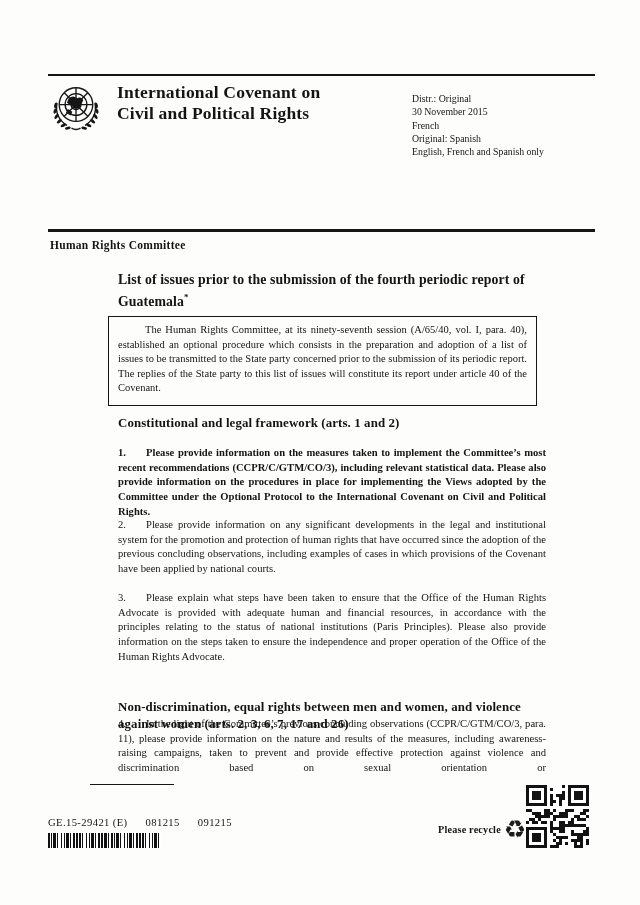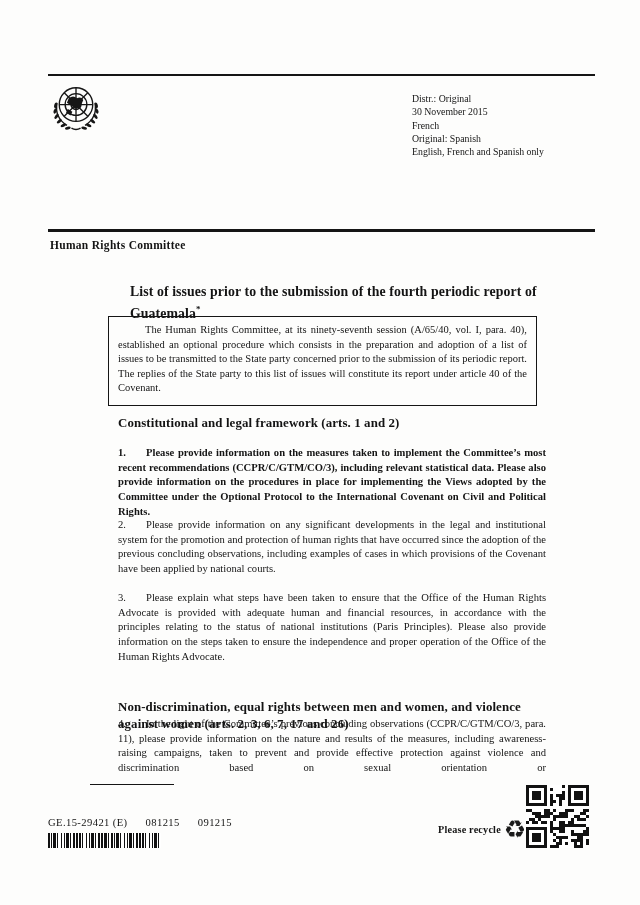--- a/index.html
+++ b/index.html
@@ -17,21 +17,21 @@
   .sym-small{font-size:9.5px;}
   .rule{position:absolute;left:48px;width:547px;background:#151515;}
   .rule-thin{top:74px;height:1.5px;}
   .rule-thick{top:229px;height:2.6px;}
   .emblem{position:absolute;left:47px;top:80px;width:58px;height:60px;}
   .covenant{position:absolute;left:117px;top:82px;font-weight:bold;
     font-size:17.5px;line-height:21px;letter-spacing:.2px;}
   .distr{position:absolute;left:412px;top:92px;font-size:9.8px;line-height:13.3px;}
   
   .committee{position:absolute;left:50px;top:239px;font-size:11.5px;font-weight:bold;letter-spacing:.3px;}
-  .doc-title{position:absolute;left:118px;top:271px;width:432px;margin:12px;
+  .doc-title{position:absolute;left:118px;top:271px;width:432px;margin:0;
     font-size:13.8px;line-height:17.5px;font-weight:bold;letter-spacing:.1px;}
   .doc-title sup{font-size:9px;}
   .summary-box{position:absolute;left:108px;top:316px;width:429px;box-sizing:border-box;
     border:1.4px solid #151515;padding:6px 9px 9px 9px;}
   .summary-box p{margin:0;font-size:10.5px;line-height:14.6px;text-align:justify;text-indent:27px;}
   .sec-heading{position:absolute;left:118px;margin:0;font-size:12.9px;line-height:17px;
     font-weight:bold;letter-spacing:.1px;}
   .sec1-heading{top:415px;width:440px;}
   .sec2-heading{top:699px;width:412px;}
   .para{position:absolute;left:118px;width:428px;margin:0;
@@ -99,20 +99,24 @@
         <ellipse cx="54.5" cy="27" rx="1.6" ry="3.2" transform="rotate(-14 54.5 27)"></ellipse>
         <ellipse cx="55" cy="33" rx="1.6" ry="3.2" transform="rotate(-24 55 33)"></ellipse>
         <ellipse cx="53.5" cy="39" rx="1.6" ry="3.2" transform="rotate(-38 53.5 39)"></ellipse>
         <ellipse cx="50.5" cy="44.5" rx="1.6" ry="3.2" transform="rotate(-52 50.5 44.5)"></ellipse>
         <ellipse cx="46" cy="49" rx="1.6" ry="3.2" transform="rotate(-68 46 49)"></ellipse>
         <ellipse cx="41" cy="52" rx="1.6" ry="3.2" transform="rotate(-80 41 52)"></ellipse>
       </g>
     </svg>
   </div>
 
+  <div class="covenant">
+    <div>International Covenant on</div>
+    <div>Civil and Political Rights</div>
+  </div>
   <div class="distr">
     <div>Distr.: Original</div>
     <div>30 November 2015</div>
     <div>French</div>
     <div>Original: Spanish</div>
     <div>English, French and Spanish only</div>
   </div>
 
   <div class="rule rule-thick"></div>
 

